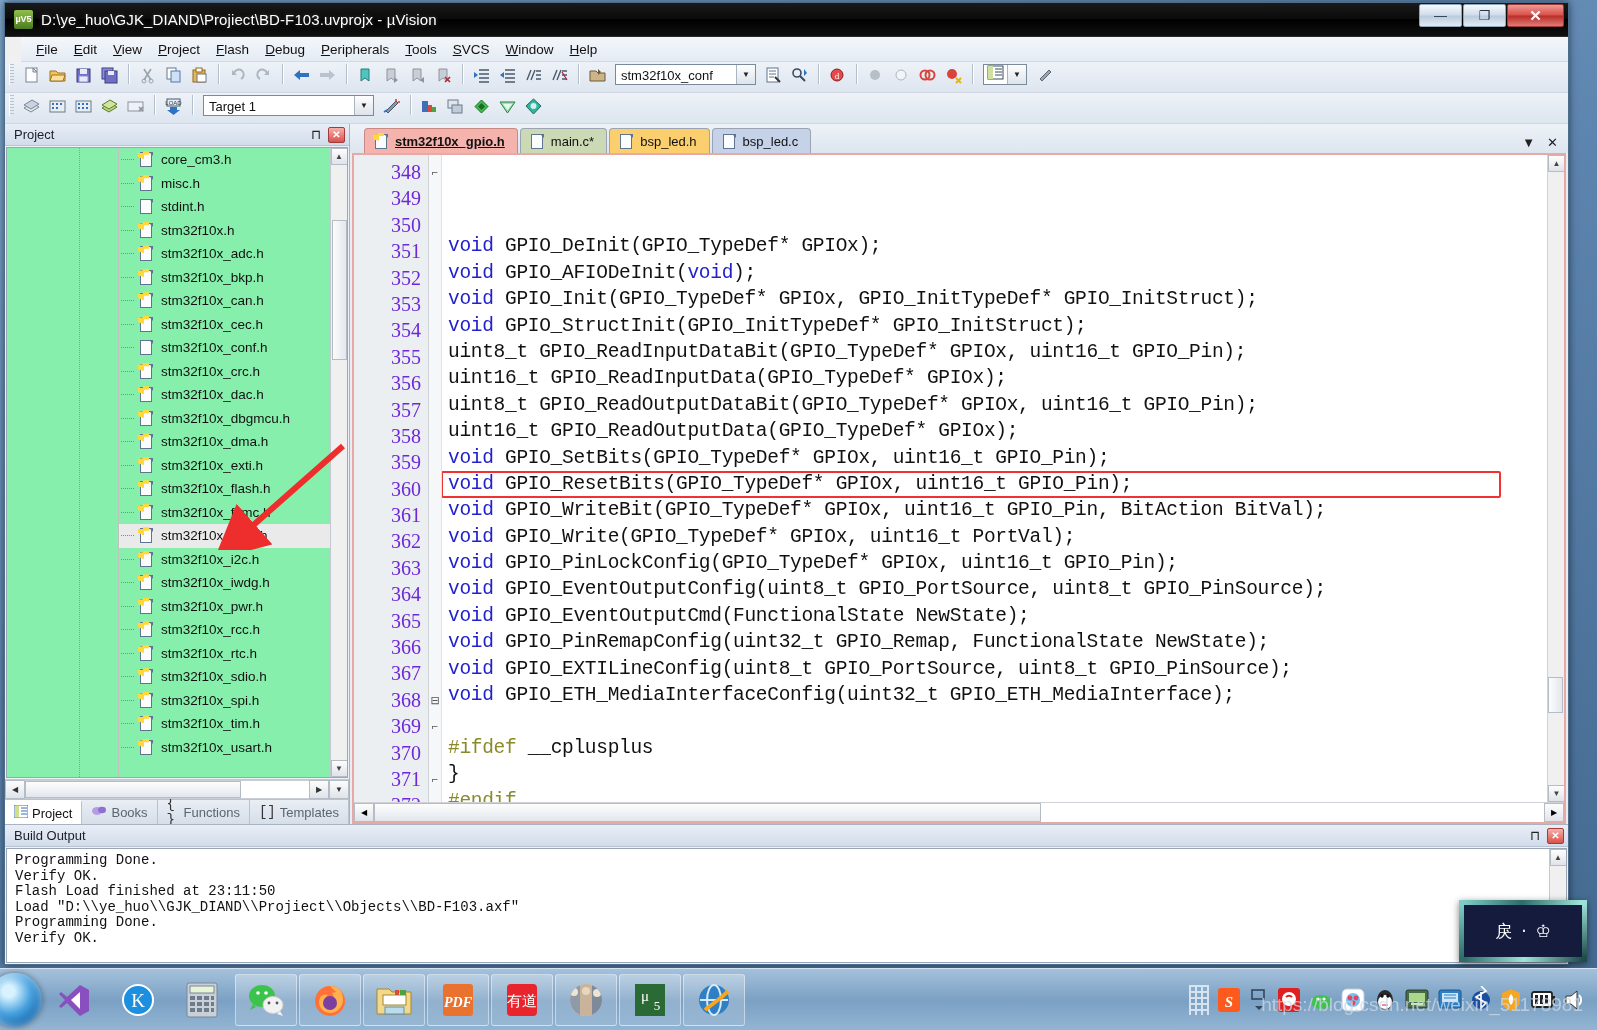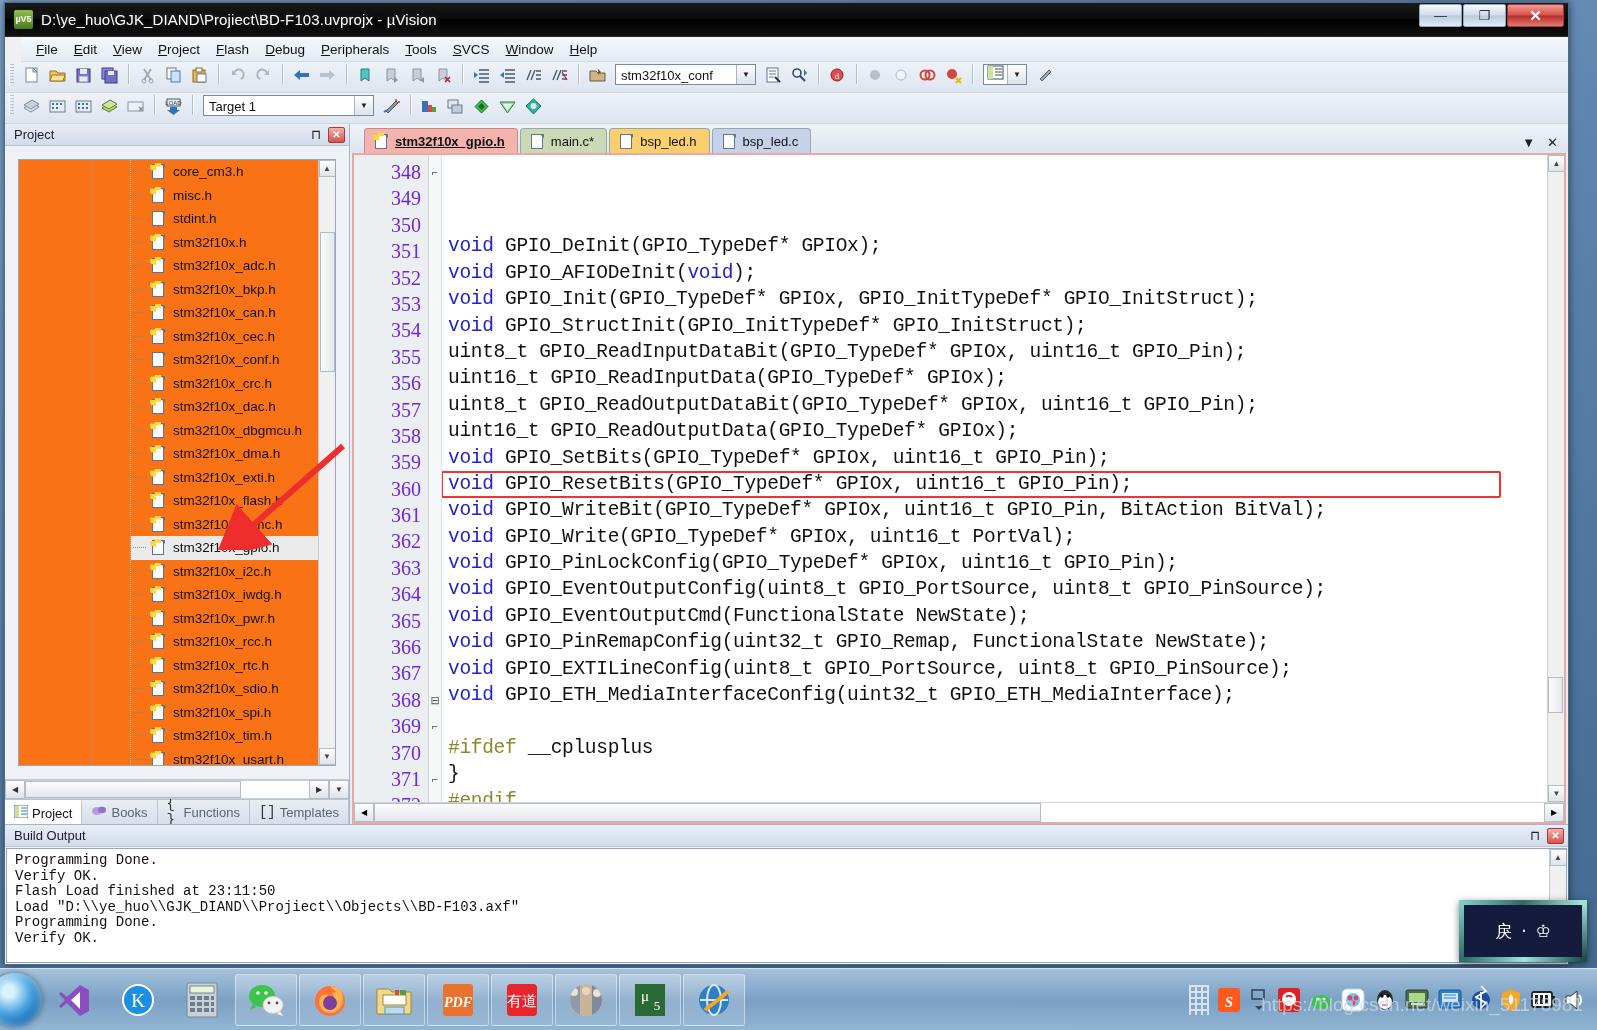--- a/index.html
+++ b/index.html
@@ -99,21 +99,21 @@
   }
   .pane-head .ph-title { flex:1; }
   .pin-icon { width:16px; height:16px; display:flex; align-items:center; justify-content:center; font-size:13px; color:#222; }
   .x-box {
     width:17px; height:16px; margin-left:4px;
     border:1px solid #a23b3b; border-radius:2px;
     background:linear-gradient(to bottom,#f6b0ab,#d9524b);
     color:#fff; font-size:10px; font-weight:bold;
     display:flex; align-items:center; justify-content:center;
   }
-  .tree-wrap { flex:1; position:relative; background:#f97316; border:1px solid #9aa6b4; margin:13px; display:flex; min-height:0; overflow:hidden; }
+  .tree-wrap { flex:1; position:relative; background:#86efac; border:1px solid #9aa6b4; margin:1px; display:flex; min-height:0; overflow:hidden; }
   .tree-indent { width:112px; border-right:1px dotted #bbb; flex:none; position:relative; }
   .tree-indent:before { content:""; position:absolute; left:72px; top:0; bottom:0; border-left:1px dotted #999; }
   .tree-list { flex:1; position:relative; overflow:hidden; }
   .tree-row { height:23.5px; display:flex; align-items:center; gap:6px; padding-left:2px; font-size:13.5px; color:#111; white-space:nowrap; }
   .tree-row.sel { background:#eaeaea; }
   .dash { width:13px; border-top:1px dotted #888; height:1px; margin-right:-2px;}
   .fileicon { width:17px; height:17px; position:relative; flex:none; }
   .fileicon .pg {
     position:absolute; left:2px; top:1px; width:12px; height:15px;
     background:#fbfcfe; border:1px solid #5f7490;

